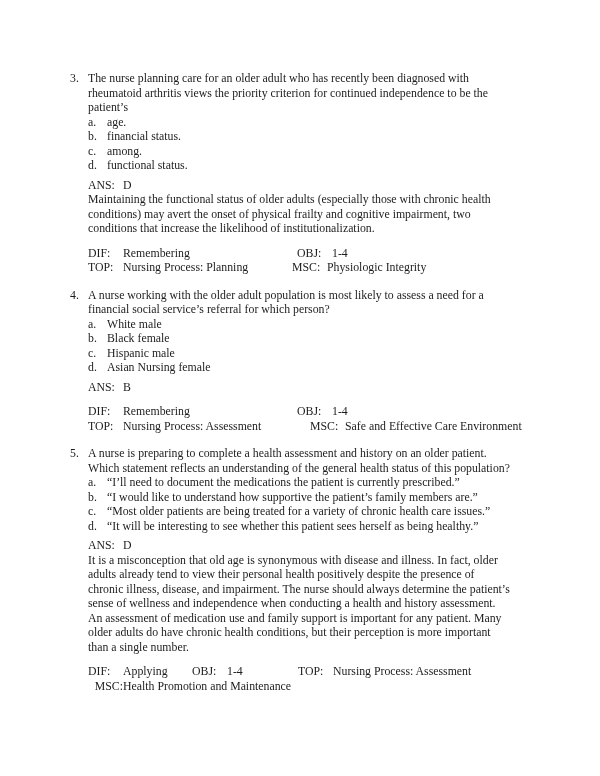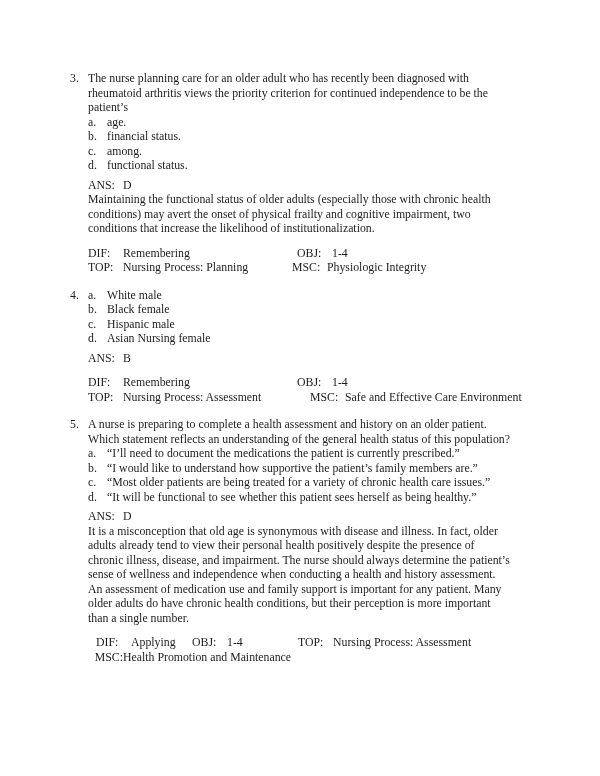--- a/index.html
+++ b/index.html
@@ -84,20 +84,21 @@
             <span class="meta-pair" style="left: 209px;"><span class="label-box">OBJ:</span><span>1-4</span></span>
           </div>
           <div class="meta-row">
             <span class="meta-pair" style="left: 0px;"><span class="label-box">TOP:</span><span>Nursing Process: Planning</span></span>
             <span class="meta-pair" style="left: 204px;"><span class="label-box">MSC:</span><span>Physiologic Integrity</span></span>
           </div>
         </div>
       </section>
       <section class="question">
         <span class="q-num">4.</span>
+        <div class="q-stem">A nurse working with the older adult population is most likely to assess a need for a financial social service’s referral for which person?</div>
         <div class="options">
           <div class="option">
             <span class="opt-letter">a.</span>
             <span class="opt-text">White male</span>
           </div>
           <div class="option">
             <span class="opt-letter">b.</span>
             <span class="opt-text">Black female</span>
           </div>
           <div class="option">
@@ -132,28 +133,28 @@
           <div class="option">
             <span class="opt-letter">b.</span>
             <span class="opt-text">“I would like to understand how supportive the patient’s family members are.”</span>
           </div>
           <div class="option">
             <span class="opt-letter">c.</span>
             <span class="opt-text">“Most older patients are being treated for a variety of chronic health care issues.”</span>
           </div>
           <div class="option">
             <span class="opt-letter">d.</span>
-            <span class="opt-text">“It will be functional to see whether this patient sees herself as being healthy.”</span>
+            <span class="opt-text">“It will be interesting to see whether this patient sees herself as being healthy.”</span>
           </div>
         </div>
         <div class="ans"><span class="label-box">ANS:</span><span>D</span></div>
         <div class="rationale">It is a misconception that old age is synonymous with disease and illness. In fact, older adults already tend to view their personal health positively despite the presence of chronic illness, disease, and impairment. The nurse should always determine the patient’s sense of wellness and independence when conducting a health and history assessment. An assessment of medication use and family support is important for any patient. Many older adults do have chronic health conditions, but their perception is more important than a single number.</div>
         <div class="meta">
           <div class="meta-row">
-            <span class="meta-pair" style="left: 8px;"><span class="label-box">DIF:</span><span>Applying</span></span>
+            <span class="meta-pair" style="left: 0px;"><span class="label-box">DIF:</span><span>Applying</span></span>
             <span class="meta-pair" style="left: 104px;"><span class="label-box">OBJ:</span><span>1-4</span></span>
             <span class="meta-pair" style="left: 210px;"><span class="label-box">TOP:</span><span>Nursing Process: Assessment</span></span>
           </div>
           <div class="meta-row">
             <span class="meta-pair" style="left: 0px; text-align: right;"><span class="label-box">MSC:</span><span>Health Promotion and Maintenance</span></span>
           </div>
         </div>
       </section>
     </div>
 </main>

